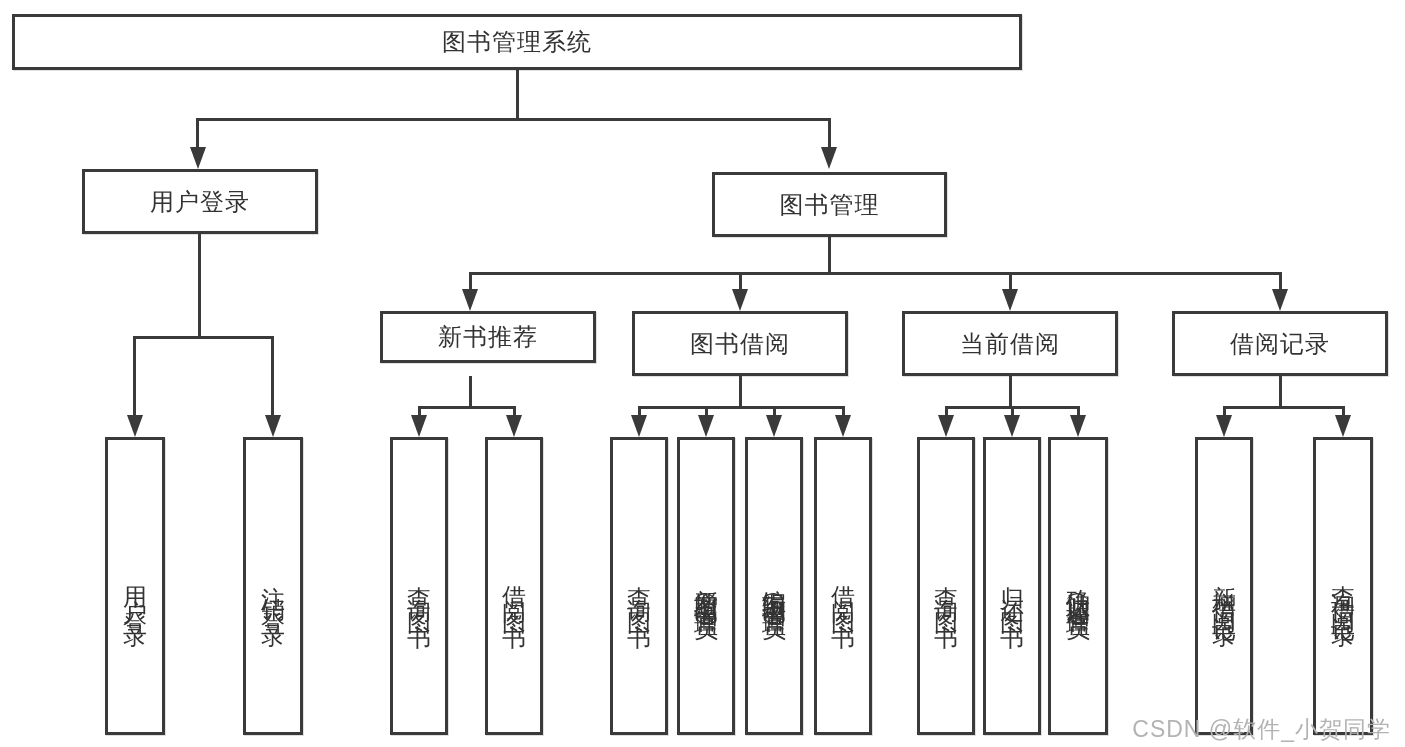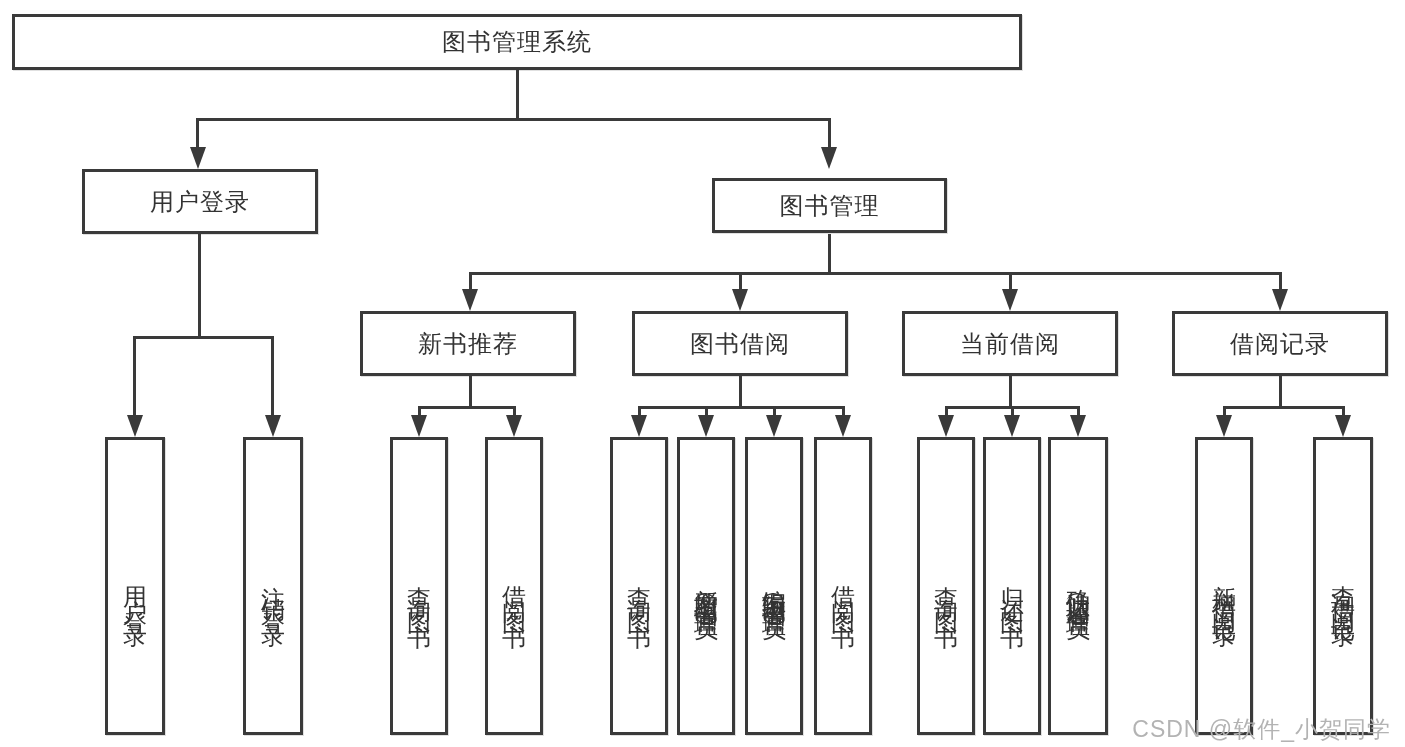--- a/index.html
+++ b/index.html
@@ -74,21 +74,21 @@
   <div class="vline" style="left:516px;top:70px;height:51px"></div>
   <div class="hline" style="left:196px;top:118px;width:635px"></div>
   <div class="vline" style="left:196px;top:118px;height:32px"></div>
   <div class="arr" style="left:190px;top:147px"></div>
   <div class="vline" style="left:828px;top:118px;height:32px"></div>
   <div class="arr" style="left:821px;top:147px"></div>
 
   <div class="box" style="left:82px;top:169px;width:236px;height:65px">
     <span>用户登录</span>
   </div>
-  <div class="box" style="left:712px;top:178px;width:235px;height:55px">
+  <div class="box" style="left:712px;top:172px;width:235px;height:65px">
     <span>图书管理</span>
   </div>
 
   <div class="vline" style="left:198px;top:234px;height:104px"></div>
   <div class="hline" style="left:133px;top:336px;width:141px"></div>
   <div class="vline" style="left:133px;top:336px;height:80px"></div>
   <div class="arr" style="left:127px;top:415px"></div>
   <div class="vline" style="left:271px;top:336px;height:80px"></div>
   <div class="arr" style="left:265px;top:415px"></div>
 
@@ -96,21 +96,21 @@
   <div class="hline" style="left:469px;top:272px;width:813px"></div>
   <div class="vline" style="left:469px;top:272px;height:19px"></div>
   <div class="arr" style="left:462px;top:289px"></div>
   <div class="vline" style="left:739px;top:272px;height:19px"></div>
   <div class="arr" style="left:732px;top:289px"></div>
   <div class="vline" style="left:1009px;top:272px;height:19px"></div>
   <div class="arr" style="left:1002px;top:289px"></div>
   <div class="vline" style="left:1279px;top:272px;height:19px"></div>
   <div class="arr" style="left:1272px;top:289px"></div>
 
-  <div class="box" style="left:360px;top:311px;width:216px;height:65px">
+  <div class="box" style="left:380px;top:311px;width:216px;height:52px">
     <span>新书推荐</span>
   </div>
   <div class="box" style="left:632px;top:311px;width:216px;height:65px">
     <span>图书借阅</span>
   </div>
   <div class="box" style="left:902px;top:311px;width:216px;height:65px">
     <span>当前借阅</span>
   </div>
   <div class="box" style="left:1172px;top:311px;width:216px;height:65px">
     <span>借阅记录</span>

